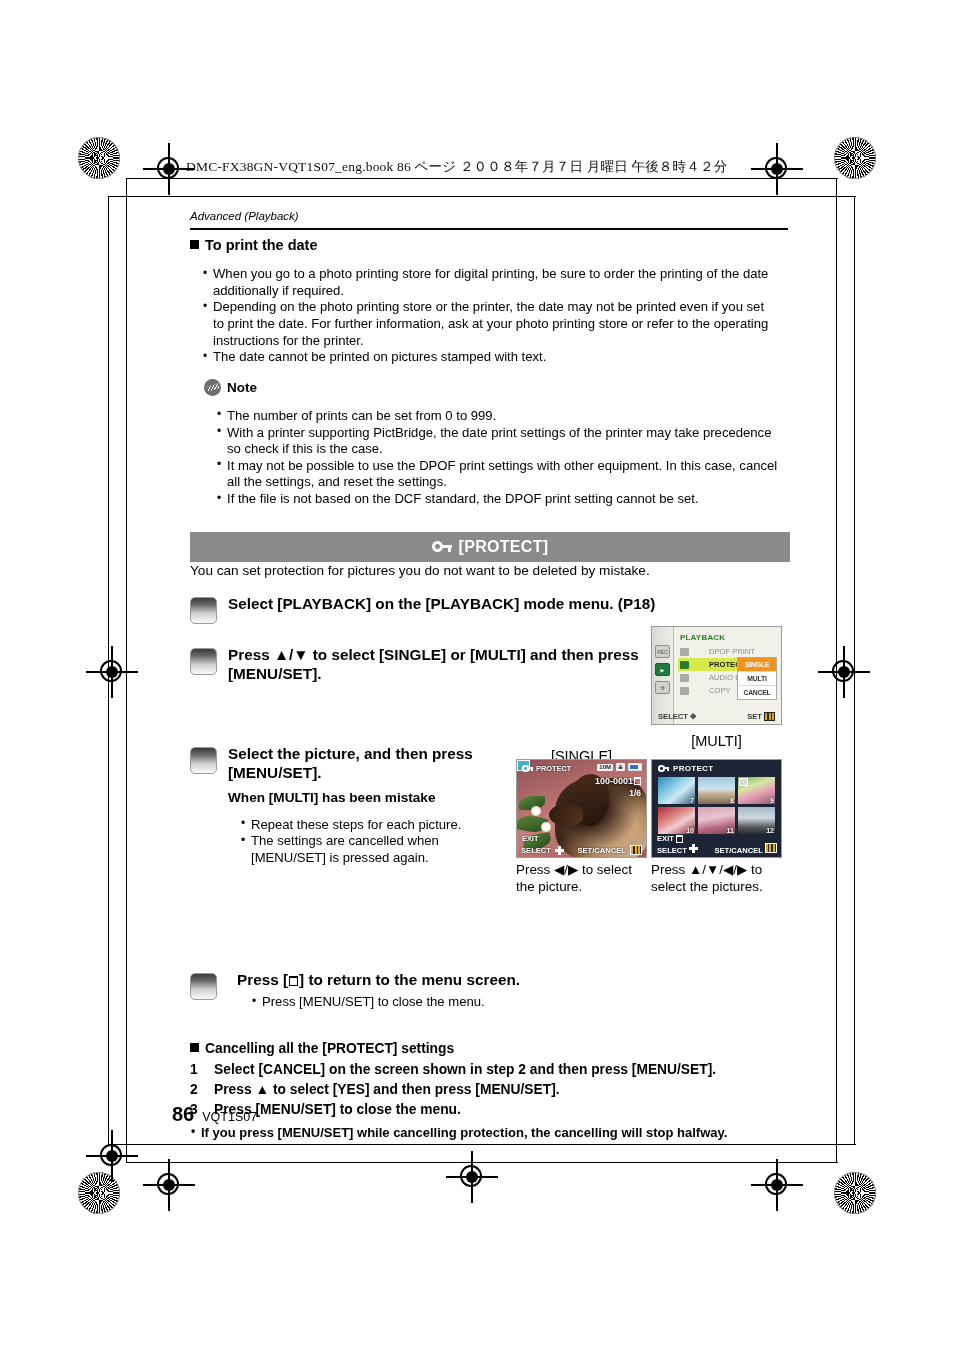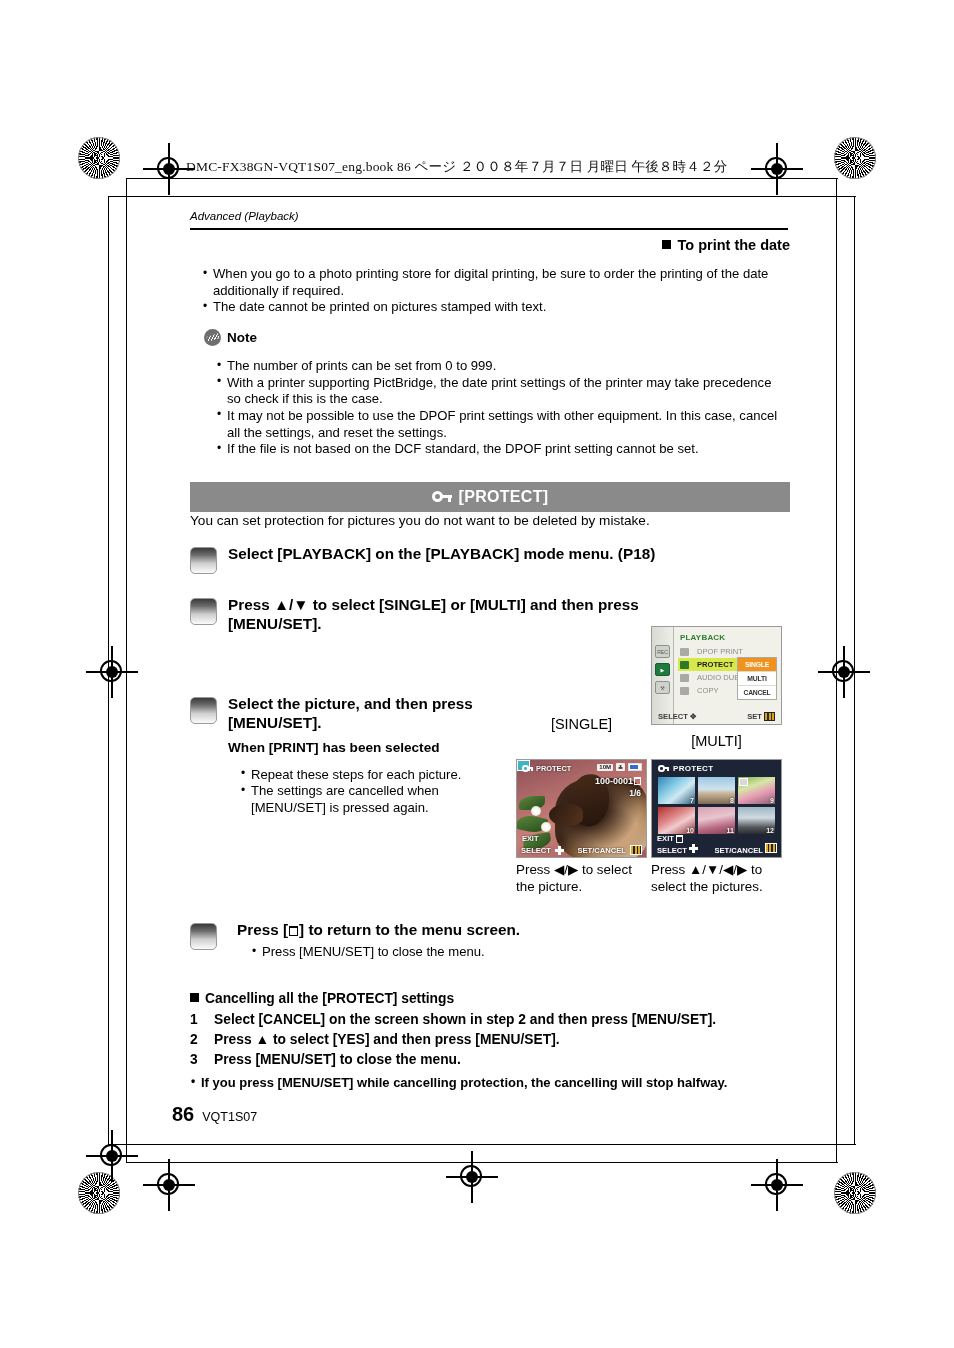--- a/index.html
+++ b/index.html
@@ -93,21 +93,20 @@
   }
 
   h2.sec {
     font-size: 14.5px;
     font-weight: bold;
     margin: 4px 0 2px 0;
     line-height: 1.25;
     display: flex;
     align-items: baseline;
     gap: 6px;
-    justify-content: flex-end;
   }
   .sqbullet {
     display: inline-block;
     width: 9px; height: 9px;
     background: #000;
     flex: 0 0 auto;
     position: relative;
     top: -1px;
   }
   p.body {
@@ -296,21 +295,21 @@
   }
   .menu-rows {
     position: absolute;
     left: 26px; top: 18px;
     width: 88px;
   }
   .m-row {
     height: 13px;
     display: flex;
     align-items: center;
-    gap: 8px;
+    gap: 20px;
     font-size: 7.6px;
     color: #8b8d86;
     padding-left: 2px;
   }
   .m-row.sel {
     background: #d7e84a;
     color: #1b1b1b;
     font-weight: bold;
   }
   .m-row .mi {
@@ -369,21 +368,21 @@
     box-sizing: border-box;
   }
 
   
   .lcd-label {
     position: absolute;
     font-size: 14.5px;
     text-align: center;
     width: 131px;
   }
-  .lcd-label.single { left: 516px; top: 716px; }
+  .lcd-label.single { left: 516px; top: 748px; }
   .lcd-label.multi  { left: 651px; top: 733px; }
 
   .fig-single { position: absolute; left: 516px; top: 759px; }
   .fig-multi  { position: absolute; left: 651px; top: 759px; }
 
   
   .shot-single {
     background: linear-gradient(160deg,#8c4f55 0%, #b06a6a 30%, #c87f78 55%, #9e5b5c 100%);
     position: relative;
   }
@@ -706,20 +705,21 @@
   <div class="rule"></div>
 
   <div class="content">
 
     <h2 class="sec">
       <span class="sqbullet"></span>
       <span>To print the date</span>
     </h2>
     <ul class="dots">
       <li>When you go to a photo printing store for digital printing, be sure to order the printing of the date additionally if required.</li>
+      <li>Depending on the photo printing store or the printer, the date may not be printed even if you set to print the date. For further information, ask at your photo printing store or refer to the operating instructions for the printer.</li>
       <li>The date cannot be printed on pictures stamped with text.</li>
     </ul>
 
     <div class="note-wrap">
       <div class="note-title">
         <span class="note-icon"></span>
         <span>Note</span>
       </div>
       <ul class="dots">
         <li>The number of prints can be set from 0 to 999.</li>
@@ -748,21 +748,21 @@
 
       <div class="step" style="margin-top:22px;">
         <div class="step-btn"></div>
         <div class="step-text" style="max-width:420px;">Press ▲/▼ to select [SINGLE] or [MULTI] and then press [MENU/SET].</div>
       </div>
 
       <div class="step" style="margin-top:62px;">
         <div class="step-btn"></div>
         <div style="max-width:300px;">
           <div class="step-text">Select the picture, and then press [MENU/SET].</div>
-          <div class="step-sub">When [PRINT] has been selected</div>
+          <div class="step-sub">When [MULTI] has been mistake</div>
           <ul class="dots step-notes">
             <li>Repeat these steps for each picture.</li>
             <li>The settings are cancelled when [MENU/SET] is pressed again.</li>
           </ul>
         </div>
       </div>
 
       <div class="step" style="margin-top:92px;gap:20px;">
         <div class="step-btn"></div>
         <div>

